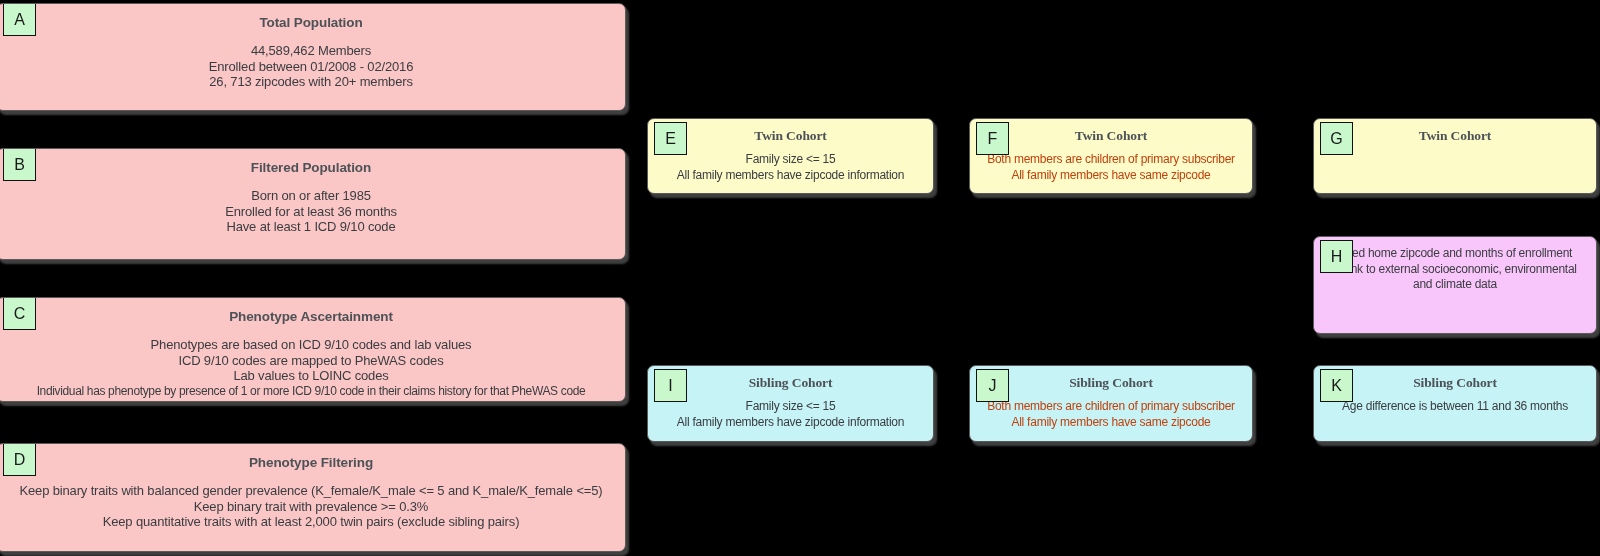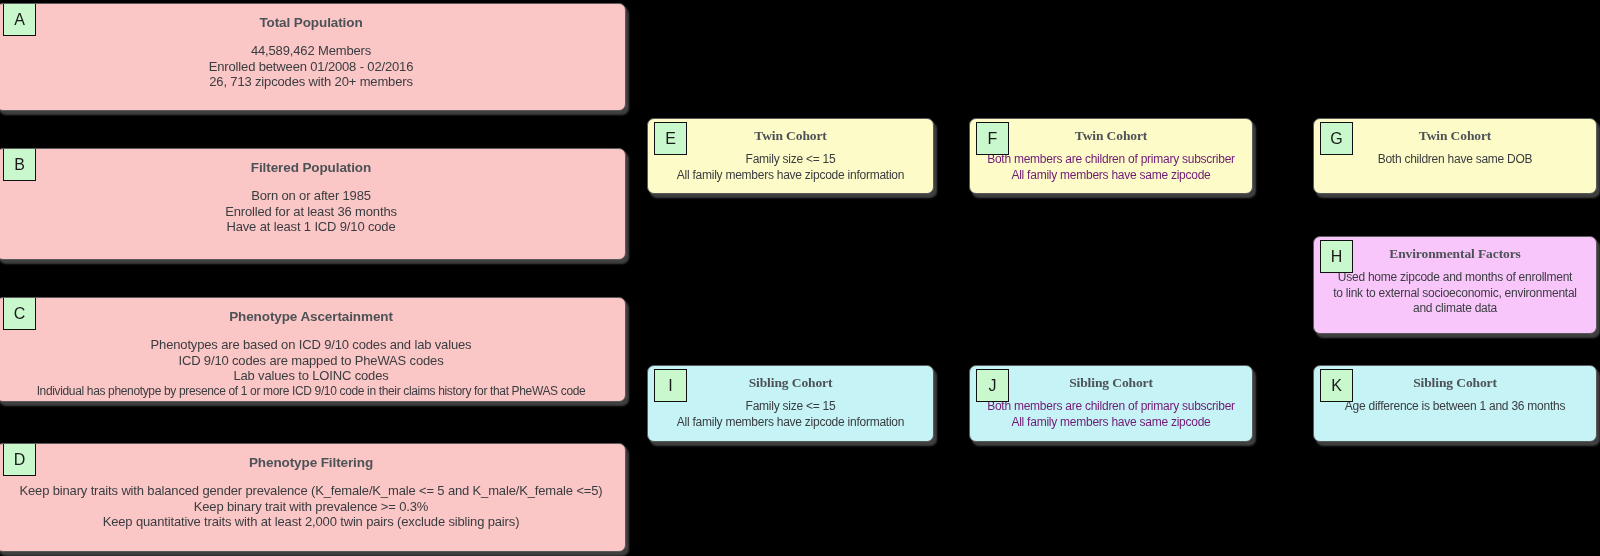--- a/index.html
+++ b/index.html
@@ -56,21 +56,21 @@
   .line {
     font-size: 12px;
     letter-spacing: -0.25px;
     line-height: 15.5px;
     color: #3a3d40;
     white-space: nowrap;
   }
   .wide .line { font-size: 13px; letter-spacing: -0.15px; }
   .line.compact { font-size: 12px; letter-spacing: -0.35px; }
   .line.wrap { white-space: normal; padding: 0 19px; }
-  .muted-body .line { color: #701a75; }
+  .muted-body .line { color: #c2410c; }
 
   
   .box-a { left: -4px;   top: 3px;   width: 630px; height: 108px; }
   .box-b { left: -4px;   top: 148px; width: 630px; height: 112px; }
   .box-c { left: -4px;   top: 297px; width: 630px; height: 105px; }
   .box-d { left: -4px;   top: 443px; width: 630px; height: 109px; }
   .box-e { left: 647px;  top: 118px; width: 287px; height: 76px; }
   .box-f { left: 969px;  top: 118px; width: 284px; height: 76px; }
   .box-g { left: 1313px; top: 118px; width: 284px; height: 76px; }
   .box-h { left: 1313px; top: 236px; width: 284px; height: 98px; }
@@ -139,27 +139,25 @@
     <div class="lines">
       <div class="line">Both members are children of primary subscriber</div>
       <div class="line">All family members have same zipcode</div>
     </div>
   </div>
 
   <div class="box small yellow box-g">
     <span class="badge">G</span>
     <div class="title">Twin Cohort</div>
     <div class="lines">
-      <div class="line">Both children have same DOB</div>
     </div>
   </div>
 
   <div class="box small magenta box-h">
     <span class="badge">H</span>
-    <div class="title">Environmental Factors</div>
     <div class="lines">
       <div class="line wrap">Used home zipcode and months of enrollment to link to external socioeconomic, environmental and climate data</div>
     </div>
   </div>
 
   <div class="box small cyan box-i">
     <span class="badge">I</span>
     <div class="title">Sibling Cohort</div>
     <div class="lines">
       <div class="line">Family size &lt;= 15</div>
@@ -173,17 +171,17 @@
     <div class="lines">
       <div class="line">Both members are children of primary subscriber</div>
       <div class="line">All family members have same zipcode</div>
     </div>
   </div>
 
   <div class="box small cyan box-k">
     <span class="badge">K</span>
     <div class="title">Sibling Cohort</div>
     <div class="lines">
-      <div class="line">Age difference is between 1 and 36 months</div>
+      <div class="line">Age difference is between 11 and 36 months</div>
     </div>
   </div>
 
 </div>
 
 </body></html>

